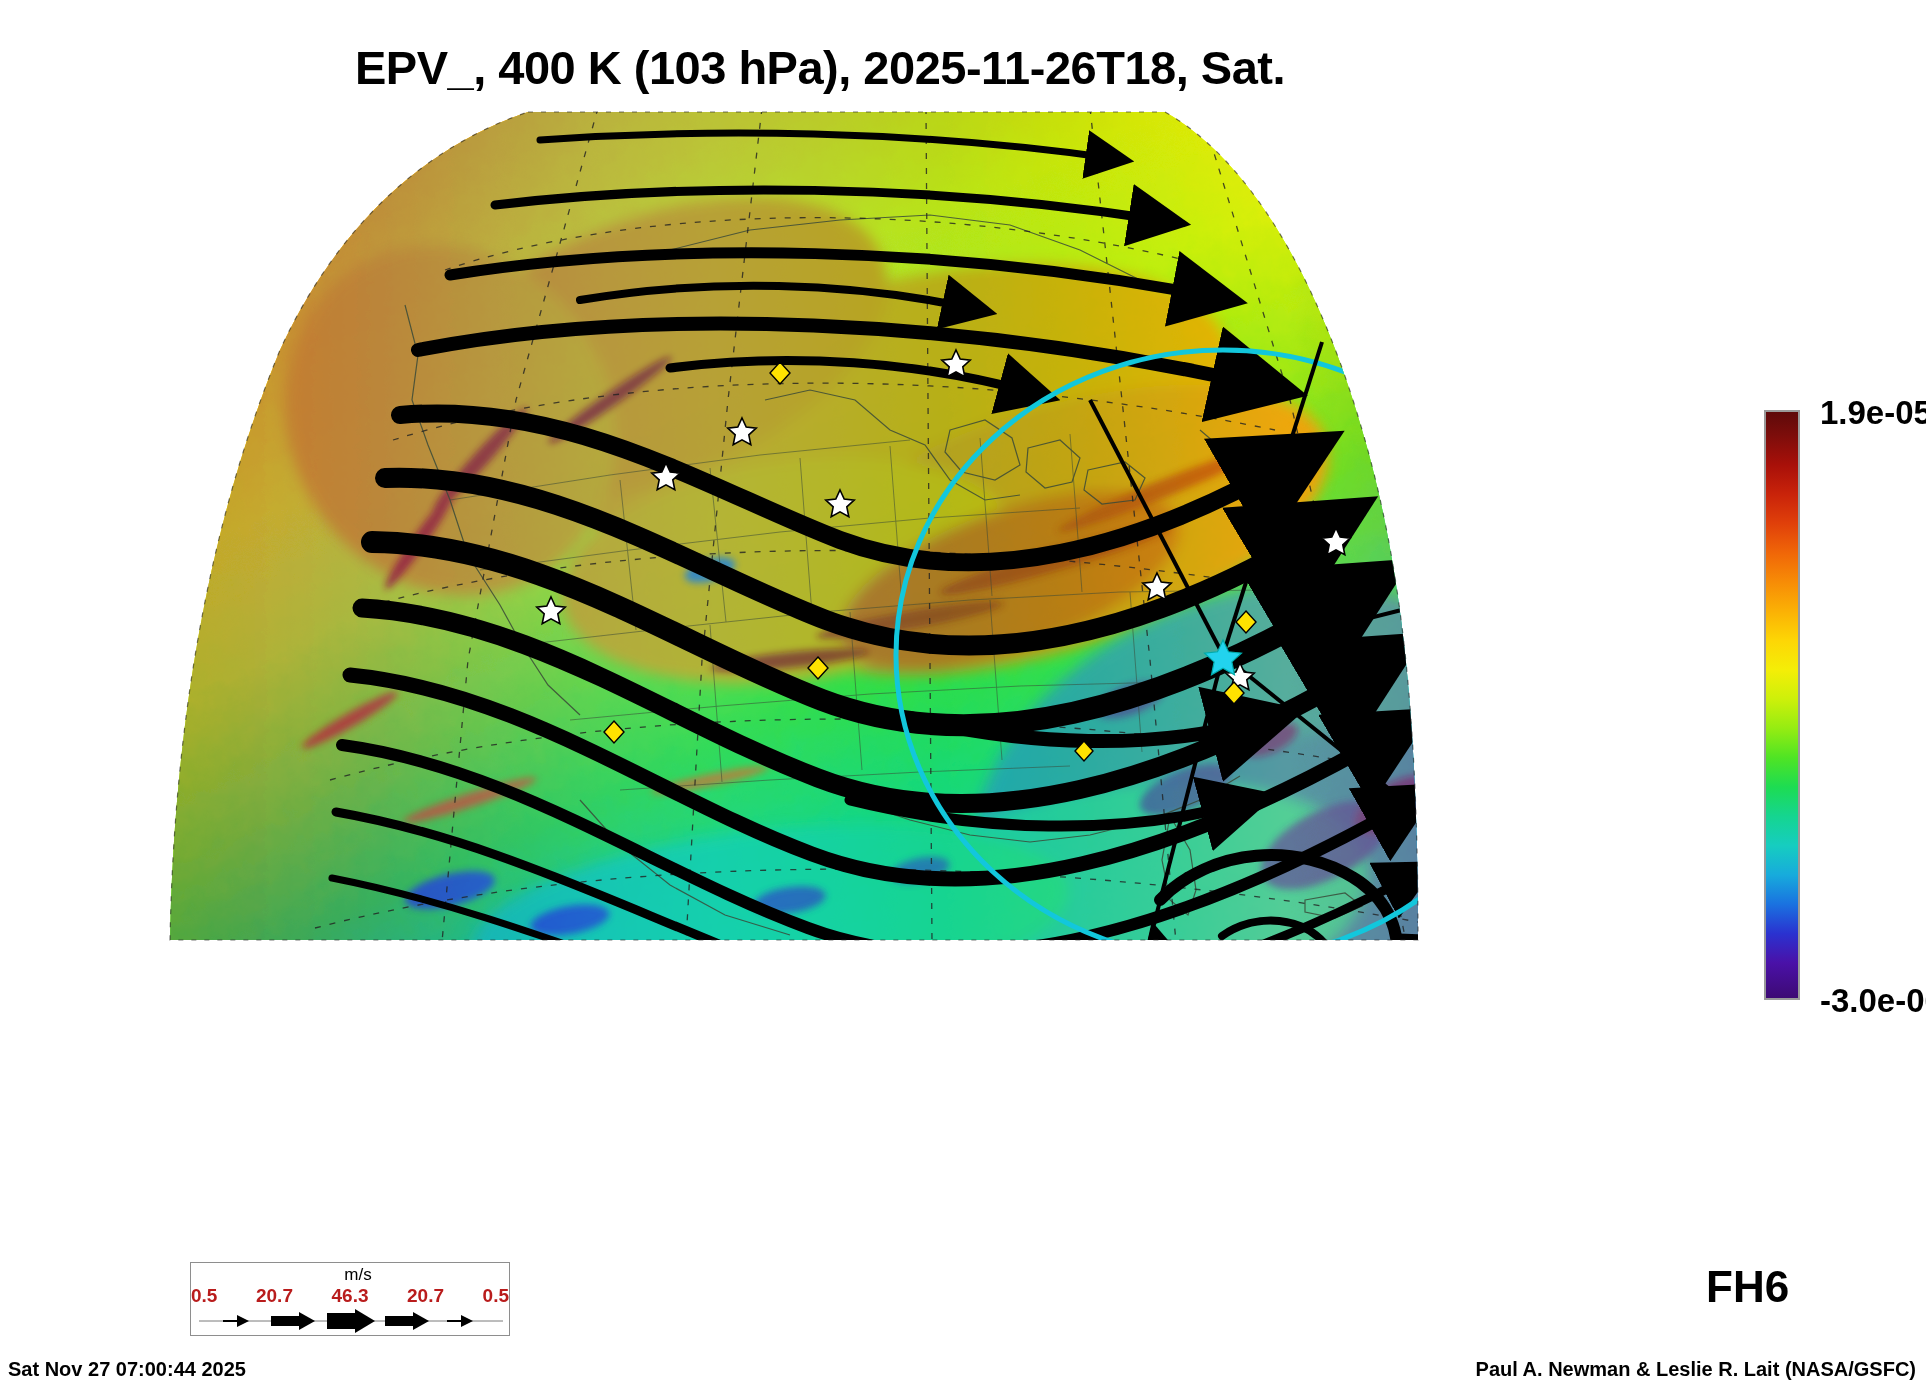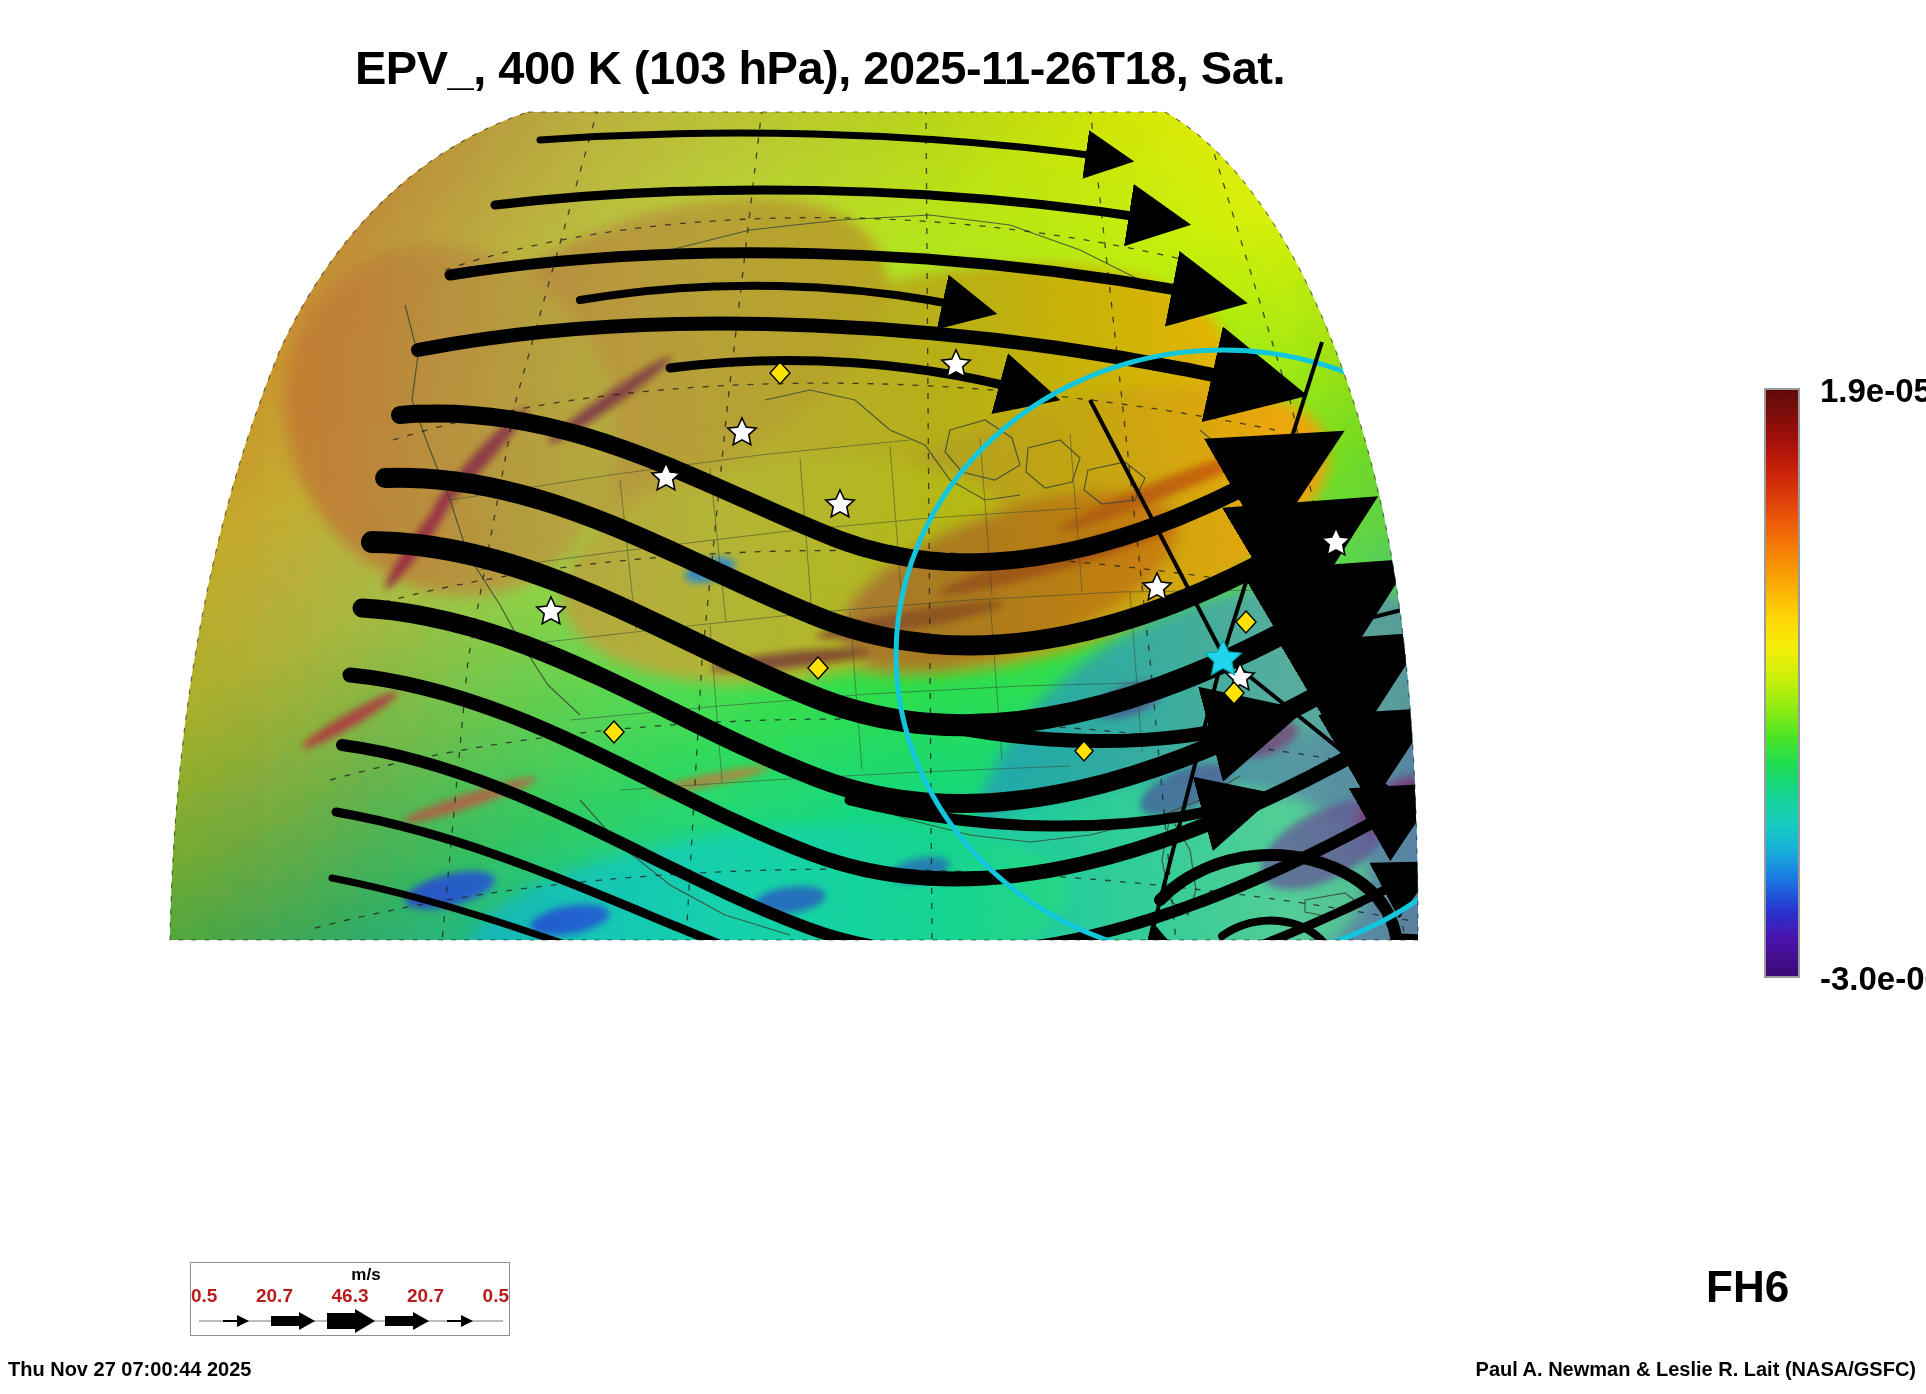--- a/index.html
+++ b/index.html
@@ -11,21 +11,21 @@
     position:absolute;left:0;top:40px;width:1640px;text-align:center;
     font-size:47px;font-weight:bold;letter-spacing:-0.5px;color:#000;
     white-space:nowrap;
   }
 
   
   #map-panel{position:absolute;left:150px;top:100px;width:1420px;height:1070px;}
   #map-svg{position:absolute;left:0;top:0;width:100%;height:100%;}
 
   
-  #colorbar-group{position:absolute;left:1764px;top:388px;width:160px;height:600px;}
+  #colorbar-group{position:absolute;left:1764px;top:410px;width:160px;height:600px;}
   #colorbar-bar{
     position:absolute;left:0;top:0;width:36px;height:590px;
     border:2px solid #9a9a9a;box-sizing:border-box;
     background:linear-gradient(to bottom,
       #5e0a0a 0%, #7d0d0b 4%, #a81009 9%, #c9230a 14%, #e0400a 19%,
       #f06608 24%, #f78c06 29%, #fbb105 34%, #fdd605 39%, #f4ee07 44%,
       #cdf00a 49%, #95ec12 54%, #4fe424 59%, #1ddc52 64%, #15d590 69%,
       #16cdc0 74%, #17abdc 79%, #1a72e0 84%, #2a32d0 89%, #4a11a8 94%,
       #3d0a74 100%);
   }
@@ -35,22 +35,22 @@
   }
   #cb-max{top:-16px;}
   #cb-min{top:572px;}
 
   
   #wind-key{
     position:absolute;left:190px;top:1262px;width:320px;height:74px;
     border:1px solid #8e8e8e;background:#ffffff;box-sizing:border-box;
   }
   #wind-key-units{
-    position:absolute;left:16px;top:2px;width:100%;text-align:center;
-    font-size:17px;font-weight:bold;color:#000;
+    position:absolute;left:8px;top:2px;width:100%;text-align:center;
+    font-size:17px;font-weight:normal;color:#000;
   }
   #wind-key-ticks{
     position:absolute;left:0;top:22px;width:100%;
     display:flex;justify-content:space-between;align-items:center;
     font-size:19px;font-weight:bold;color:#b91c1c;
   }
   #wind-key-arrows{position:absolute;left:8px;top:46px;width:304px;height:24px;}
 
   
   #fh-label{
@@ -355,14 +355,14 @@
       </g>
 
     <g fill="#000">
         <rect x="248" y="11" width="14" height="2"></rect>
         <path d="M262,6 L274,12 L262,18 Z"></path>
       </g>
   </svg>
 </div>
 
 <div id="fh-label">FH6</div>
-<div id="stamp-left">Thu Nov 27 07:00:44 2025</div>
+<div id="stamp-left">Sat Nov 27 07:00:44 2025</div>
 <div id="credit-right">Paul A. Newman &amp; Leslie R. Lait (NASA/GSFC)</div>
 
 </body></html>

